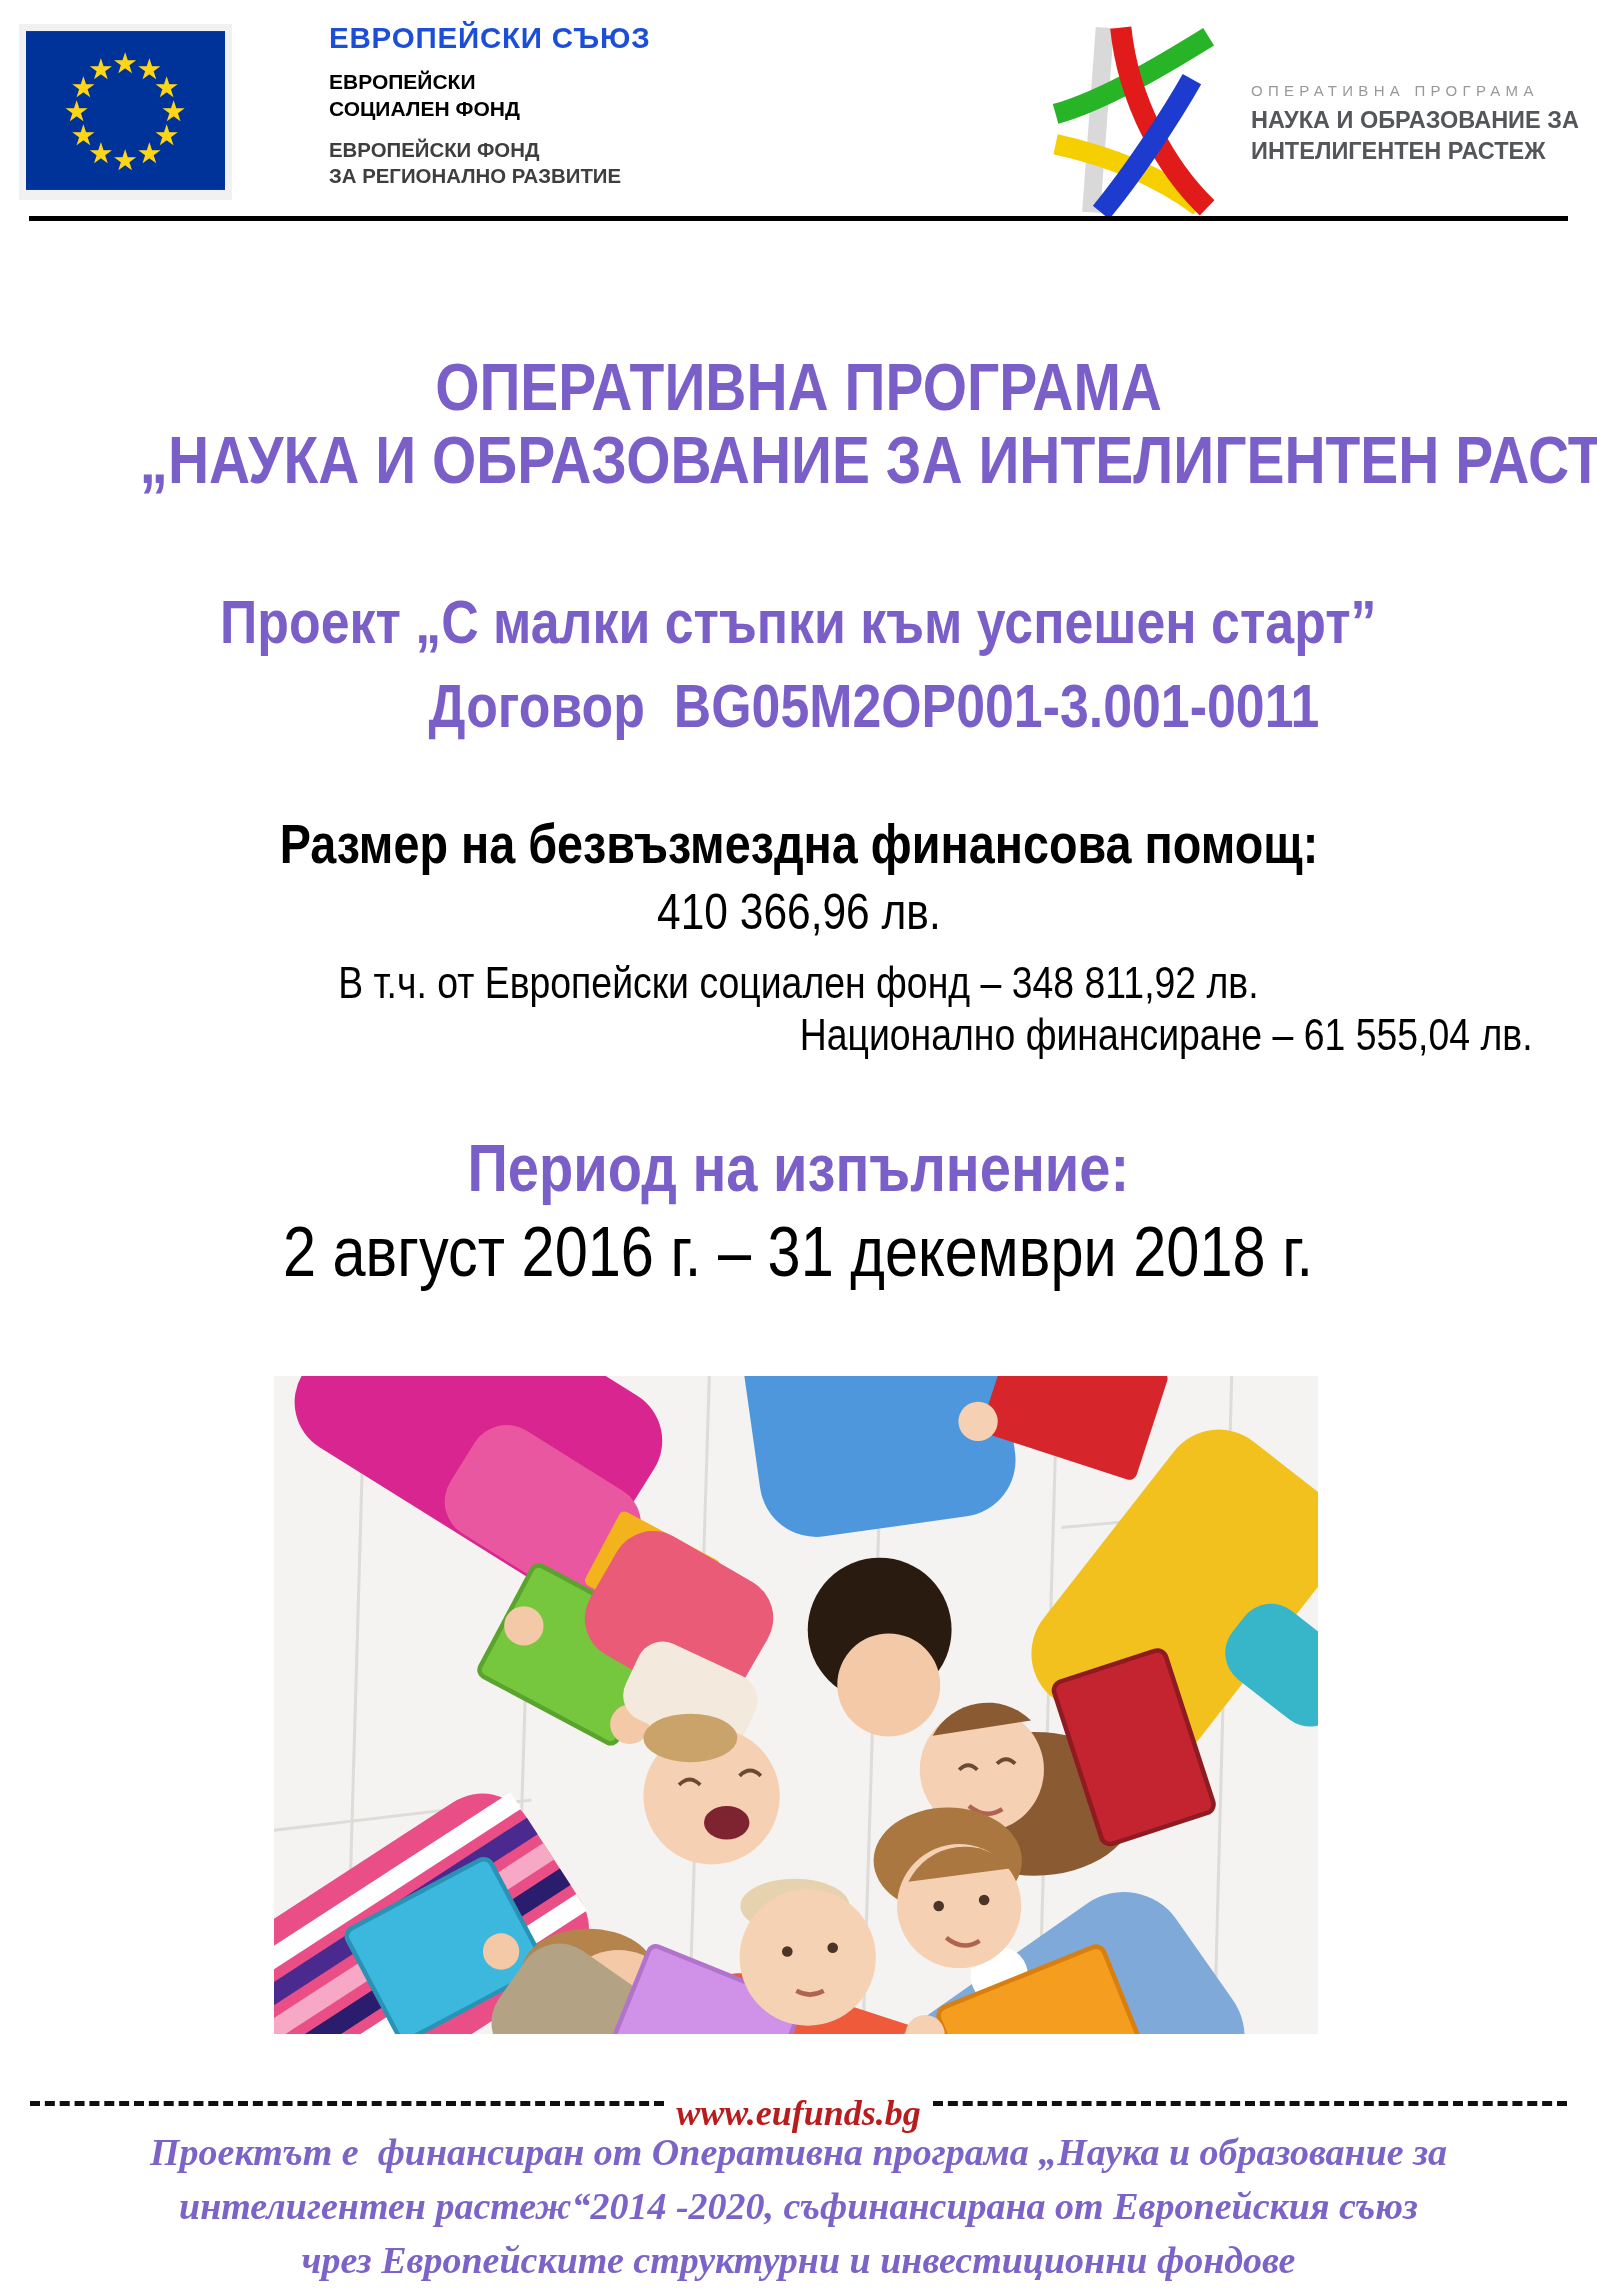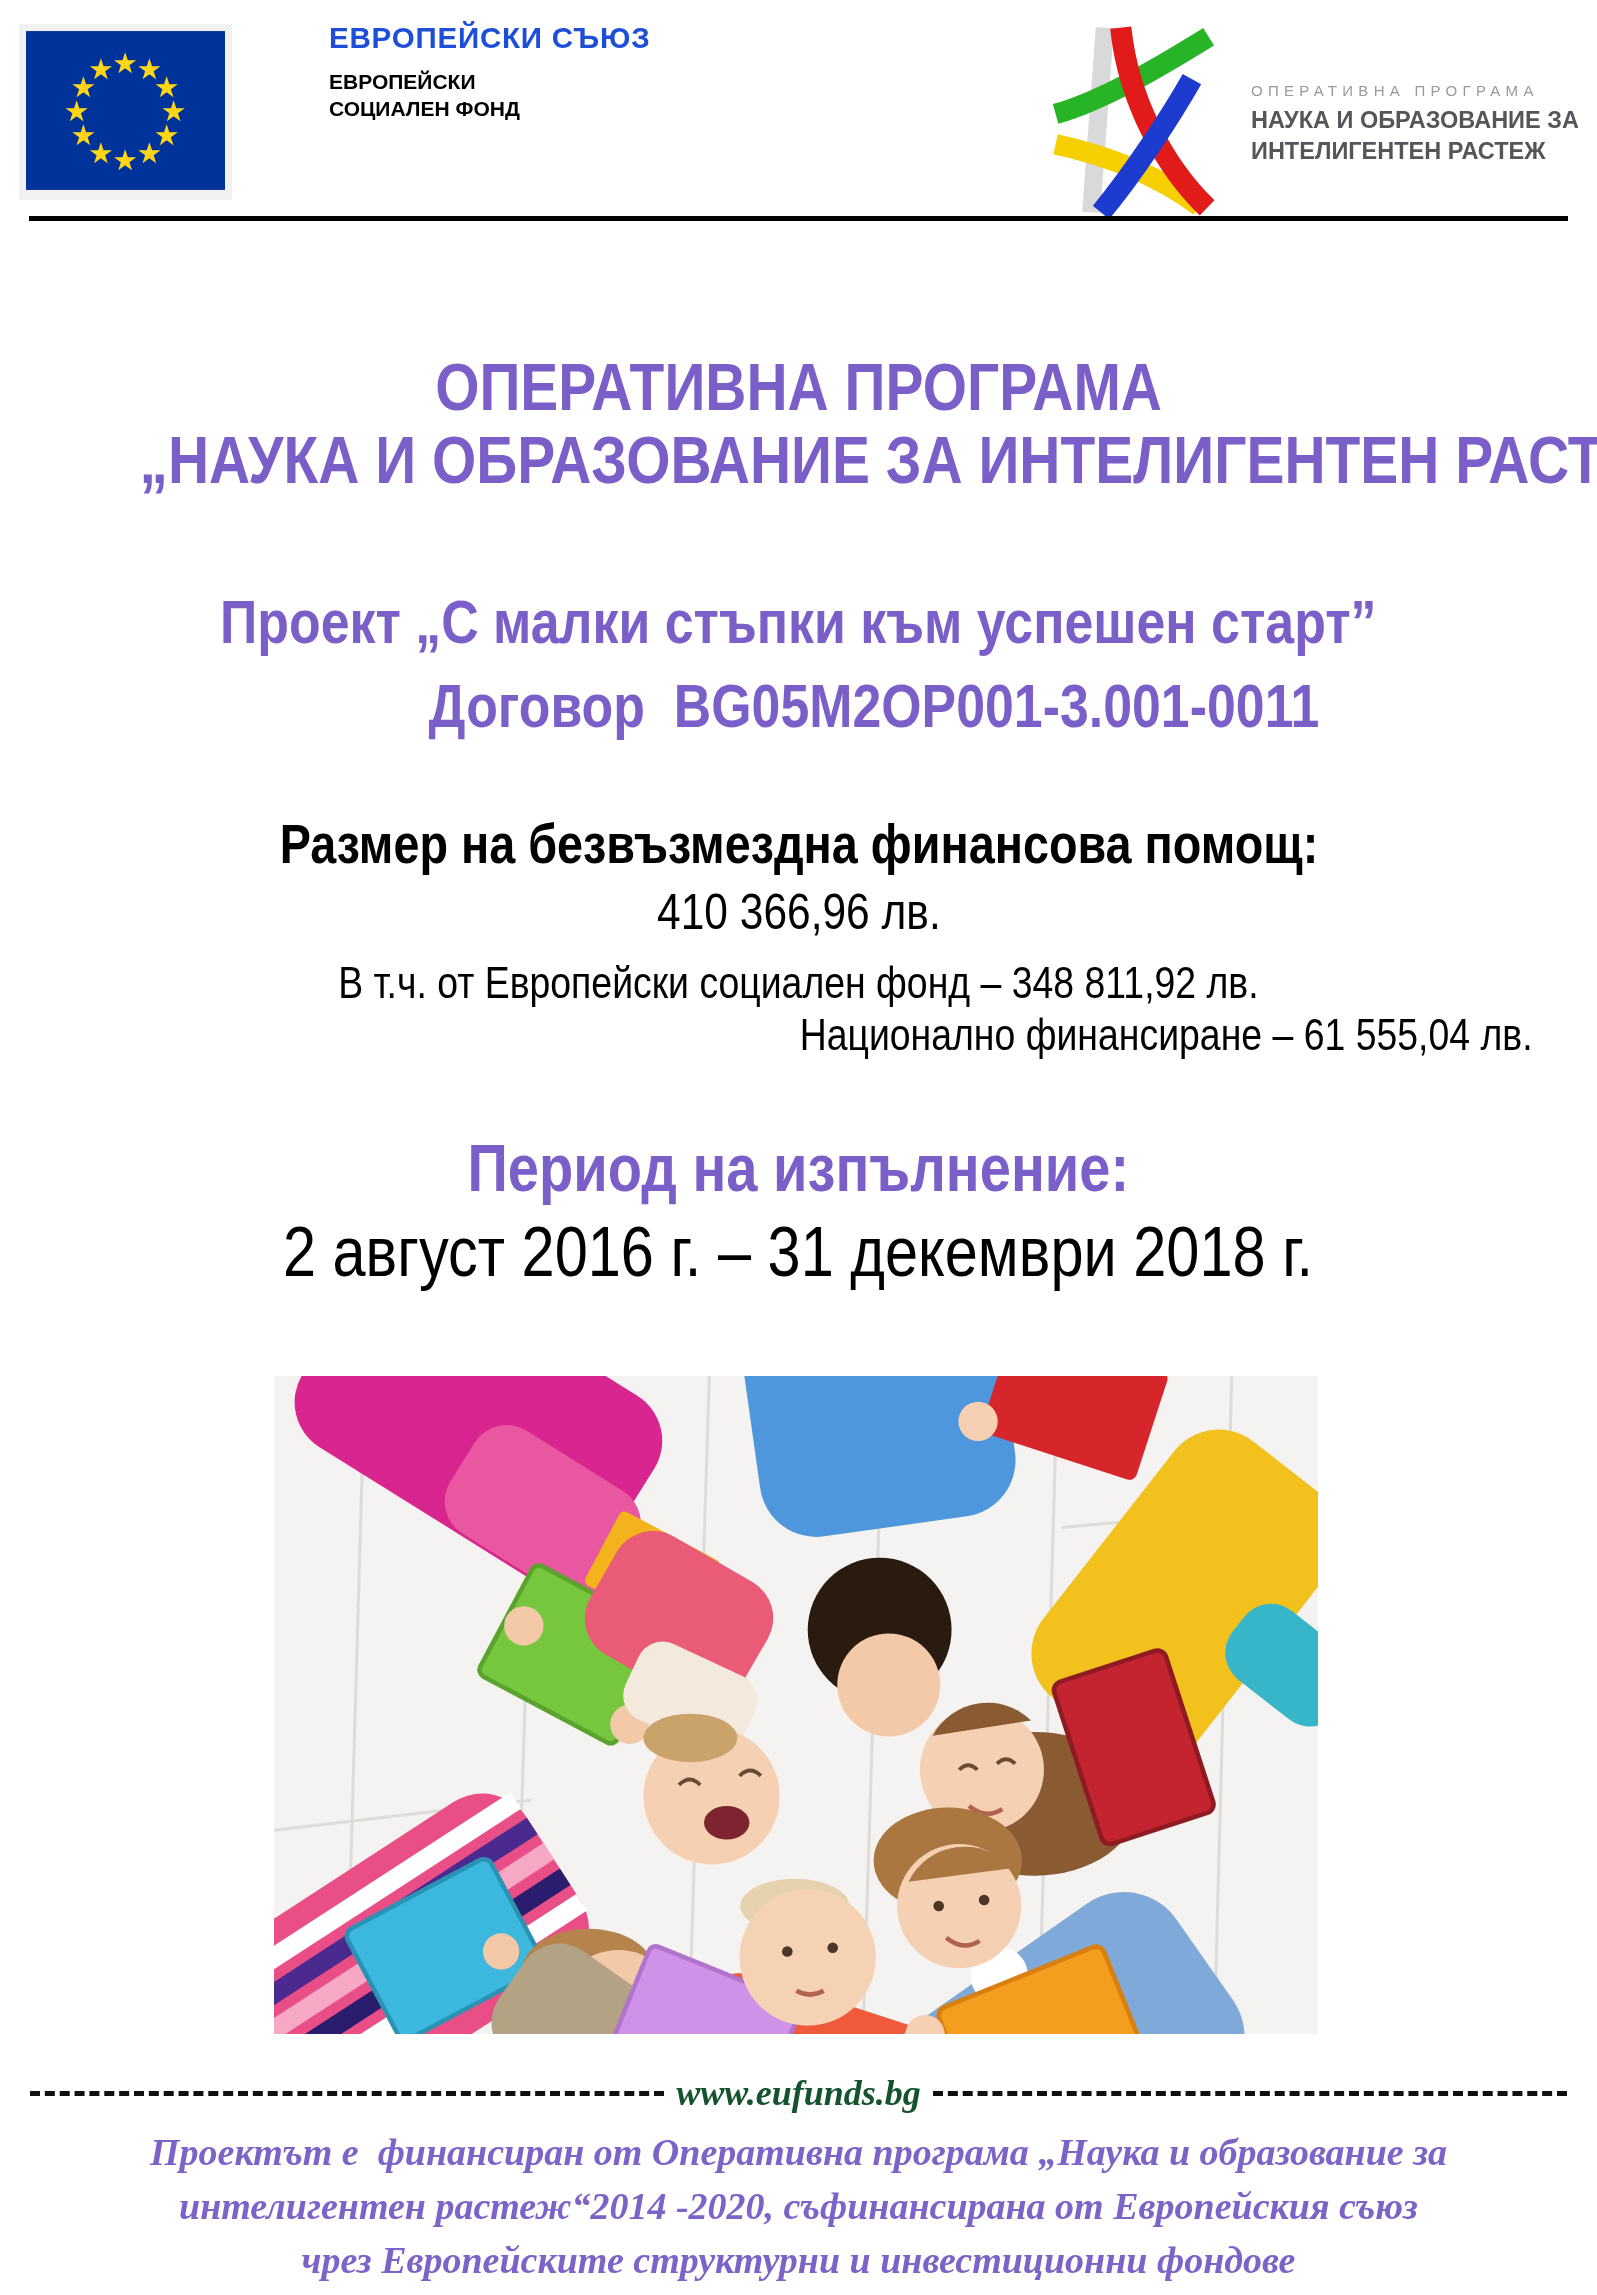--- a/index.html
+++ b/index.html
@@ -41,21 +41,21 @@
   .t-dates{top:1212px;font-size:70px;}
 
   
   .photo{position:absolute;left:274px;top:1376px;width:1044px;height:658px;}
   .photo svg{display:block;width:100%;height:100%;}
 
   
   .separator{position:absolute;left:30px;right:30px;top:2072px;display:flex;align-items:center;gap:12px;}
   .dash{flex:1;border-top:5.3px dashed #101010;height:0;}
   .site{font-family:"Liberation Serif", serif;font-style:italic;font-weight:bold;
-        font-size:36px;color:#14532d;white-space:nowrap;}
+        font-size:36px;color:#b91c1c;white-space:nowrap;margin-top:20px;}
   .footer{position:absolute;left:19px;right:19px;top:2125px;text-align:center;
           font-family:"Liberation Serif", serif;font-style:italic;font-weight:bold;
           font-size:38px;line-height:54px;color:#7c63c8;}
   .footer div{white-space:pre-wrap;}
 </style>
 </head>
 <body>
 
 <div class="header">
 
@@ -78,20 +78,24 @@
       </g>
     </svg>
   </div>
 
   <div class="eu-text">
     <div class="eu-title">ЕВРОПЕЙСКИ СЪЮЗ</div>
     <div class="eu-sub">
       <div>ЕВРОПЕЙСКИ</div>
       <div>СОЦИАЛЕН ФОНД</div>
     </div>
+    <div class="eu-sub2">
+      <div>ЕВРОПЕЙСКИ ФОНД</div>
+      <div>ЗА РЕГИОНАЛНО РАЗВИТИЕ</div>
+    </div>
   </div>
 
   <div class="op-logo">
     <svg width="191" height="203" viewBox="0 0 252 268">
       <path d="M71,14 L53,258" stroke="#d9d9d9" stroke-width="24" fill="none"></path>
       <path d="M6,128 C70,110 150,62 208,26" stroke="#27b427" stroke-width="27" fill="none"></path>
       <path d="M6,168 C70,182 140,208 196,250" stroke="#f6cf00" stroke-width="27" fill="none"></path>
       <path d="M92,14 C102,112 152,200 206,252" stroke="#e11a1a" stroke-width="28" fill="none"></path>
       <path d="M66,258 C110,205 160,128 186,82" stroke="#1e3bd0" stroke-width="28" fill="none"></path>
     </svg>

